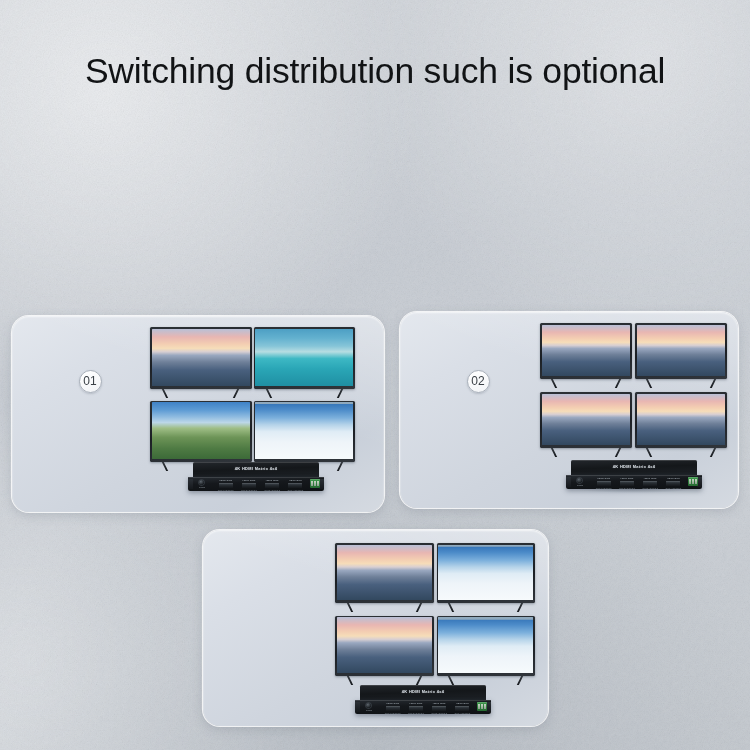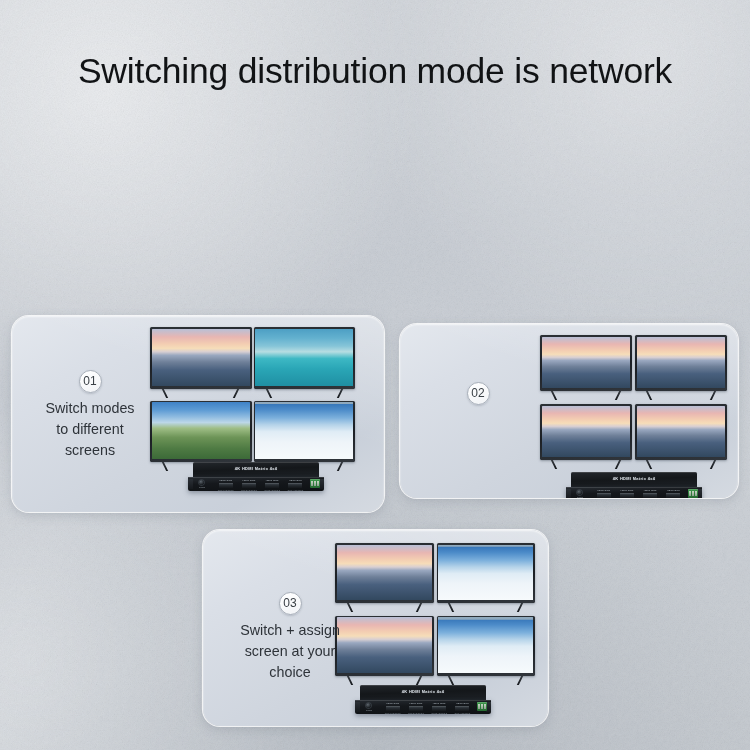--- a/index.html
+++ b/index.html
@@ -80,21 +80,21 @@
   }
   .card::after {
     content: "";
     position: absolute;
     inset: 0;
     border-radius: 17px;
     background: linear-gradient(200deg, rgba(255,255,255,0.34) 0%, rgba(255,255,255,0) 40%);
     pointer-events: none;
   }
   #card-1 { left: 12px;  top: 316px; width: 372px; height: 196px; }
-  #card-2 { left: 400px; top: 324px; width: 338px; height: 174px; }
+  #card-2 { left: 400px; top: 312px; width: 338px; height: 196px; }
   #card-3 { left: 203px; top: 530px; width: 345px; height: 196px; }
 
   
   .caption {
     position: absolute;
     text-align: center;
     color: #2f343a;
     z-index: 3;
   }
   .badge {
@@ -356,29 +356,26 @@
 </svg>
 <svg id="grain2" xmlns="http://www.w3.org/2000/svg" width="750" height="750">
   <filter id="nz2">
       <feTurbulence type="fractalNoise" baseFrequency="0.22" numOctaves="3" stitchTiles="stitch"></feTurbulence>
     <feColorMatrix type="saturate" values="0"></feColorMatrix>
     </filter>
   <rect width="750" height="750" filter="url(#nz2)" opacity="0.26"></rect>
 </svg>
 
 <div class="header">
-  <h1 class="title">Switching distribution mode is network</h1>
+  <h1 class="title">Switching distribution such is optional</h1>
 </div>
 
 <div class="card" id="card-1">
   <div class="caption">
     <div class="badge">01</div>
-    <div class="caption-text">Switch modes
-to different
-screens</div>
   </div>
 
   <div class="tv-grid">
     <div class="tv">
       <div class="tv-body">
         <div class="screen">
           <div class="sc-coast"><i class="sun"></i><i class="sea"></i><i class="hdr"></i><i class="islet"></i><i class="grn"></i><i class="cliff"></i><i class="cliff2"></i><i class="head"></i></div>
         </div>
       </div>
       <div class="tv-feet">
@@ -553,26 +550,20 @@
           <i></i>
           <i></i>
           <i></i>
         </div>
     </div>
     <div class="dev-shadow"></div>
   </div>
 </div>
 
 <div class="card" id="card-3">
-  <div class="caption">
-    <div class="badge">03</div>
-    <div class="caption-text">Switch + assign
-screen at your
-choice</div>
-  </div>
 
   <div class="tv-grid">
     <div class="tv">
       <div class="tv-body">
         <div class="screen">
           <div class="sc-coast"><i class="sun"></i><i class="sea"></i><i class="hdr"></i><i class="islet"></i><i class="grn"></i><i class="cliff"></i><i class="cliff2"></i><i class="head"></i></div>
         </div>
       </div>
       <div class="tv-feet">
           <i class="l"></i>

